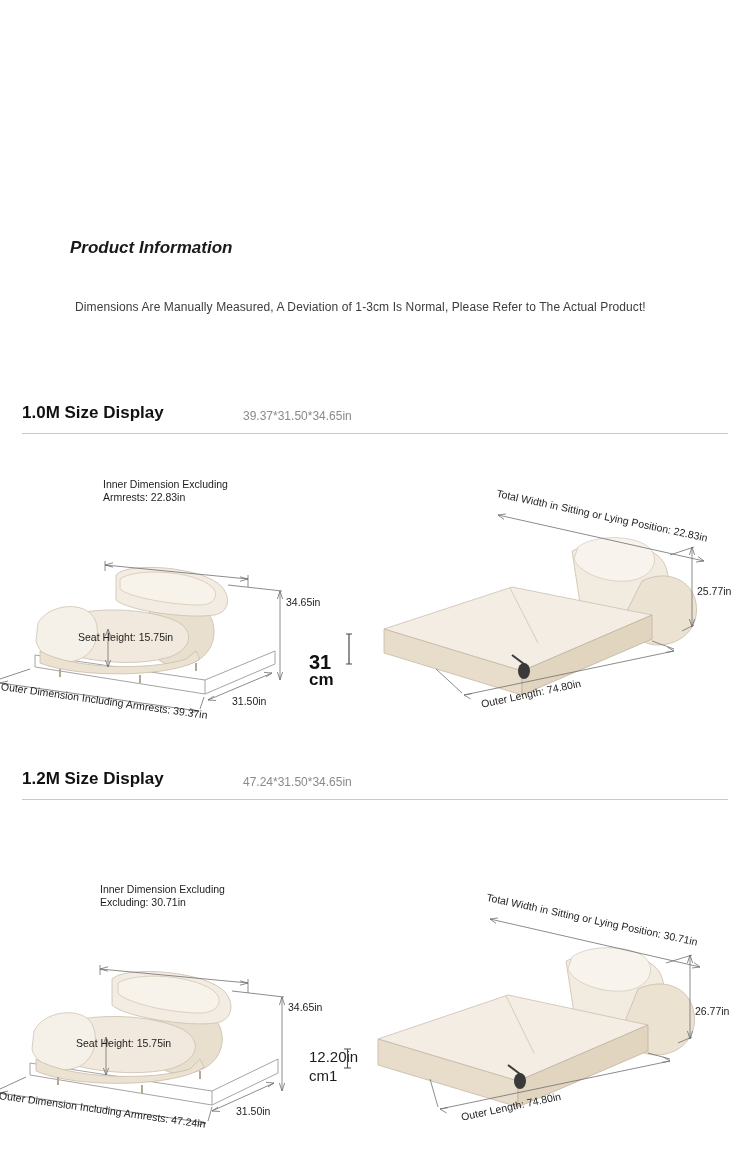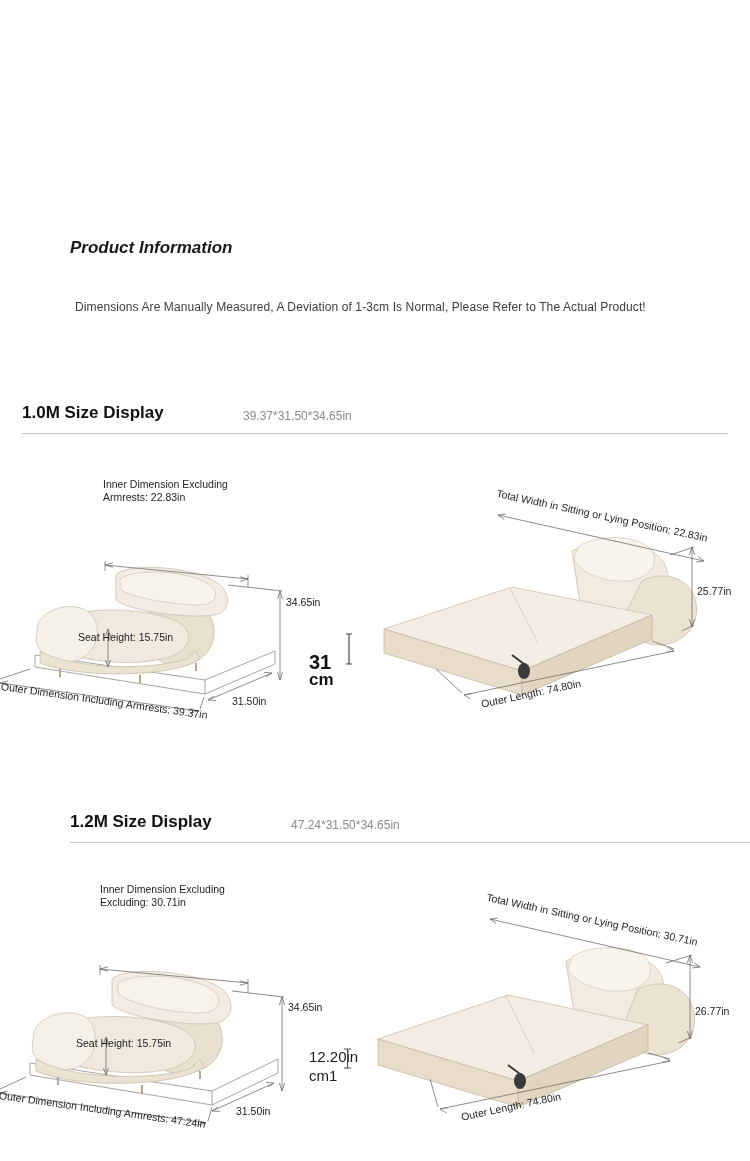--- a/index.html
+++ b/index.html
@@ -241,21 +241,21 @@
         <path d="M112 240 L322 196"></path>
         <path d="M112 240 l8 -1.4 M112 240 l6.6 4 M322 196 l-8 1.4 M322 196 l-6.6 -4"></path>
         <path d="M84 214 L110 238 M300 186 L322 194"></path>
       </g>
     </svg>
     <div class="dimtext rot-neg" style="left:146px; top:32px; transform: rotate(12deg);">Total Width in Sitting or Lying Position: 22.83in</div>
     <div class="dimtext" style="left:345px; top:124px;margin-top:6px;">25.77in</div>
     <div class="dimtext rot-neg" style="left:128px; top:243px; transform: rotate(-12deg);">Outer Length: 74.80in</div>
   </div>
 
-  <div class="section" style="top:804px;padding-left:48px;">
+  <div class="section" style="top:761px;">
     <div class="sec-head">
       <div class="sec-title">1.2M Size Display</div>
       <div class="sec-dims">47.24*31.50*34.65in</div>
       <div class="sec-rule"></div>
     </div>
   </div>
 
   <div class="fig" style="left:0px; top:861px; width:350px; height:290px;">
     <svg width="350" height="290" viewBox="0 0 350 290">
       <g fill="none" stroke="#9a9a9a" stroke-width="0.9">

